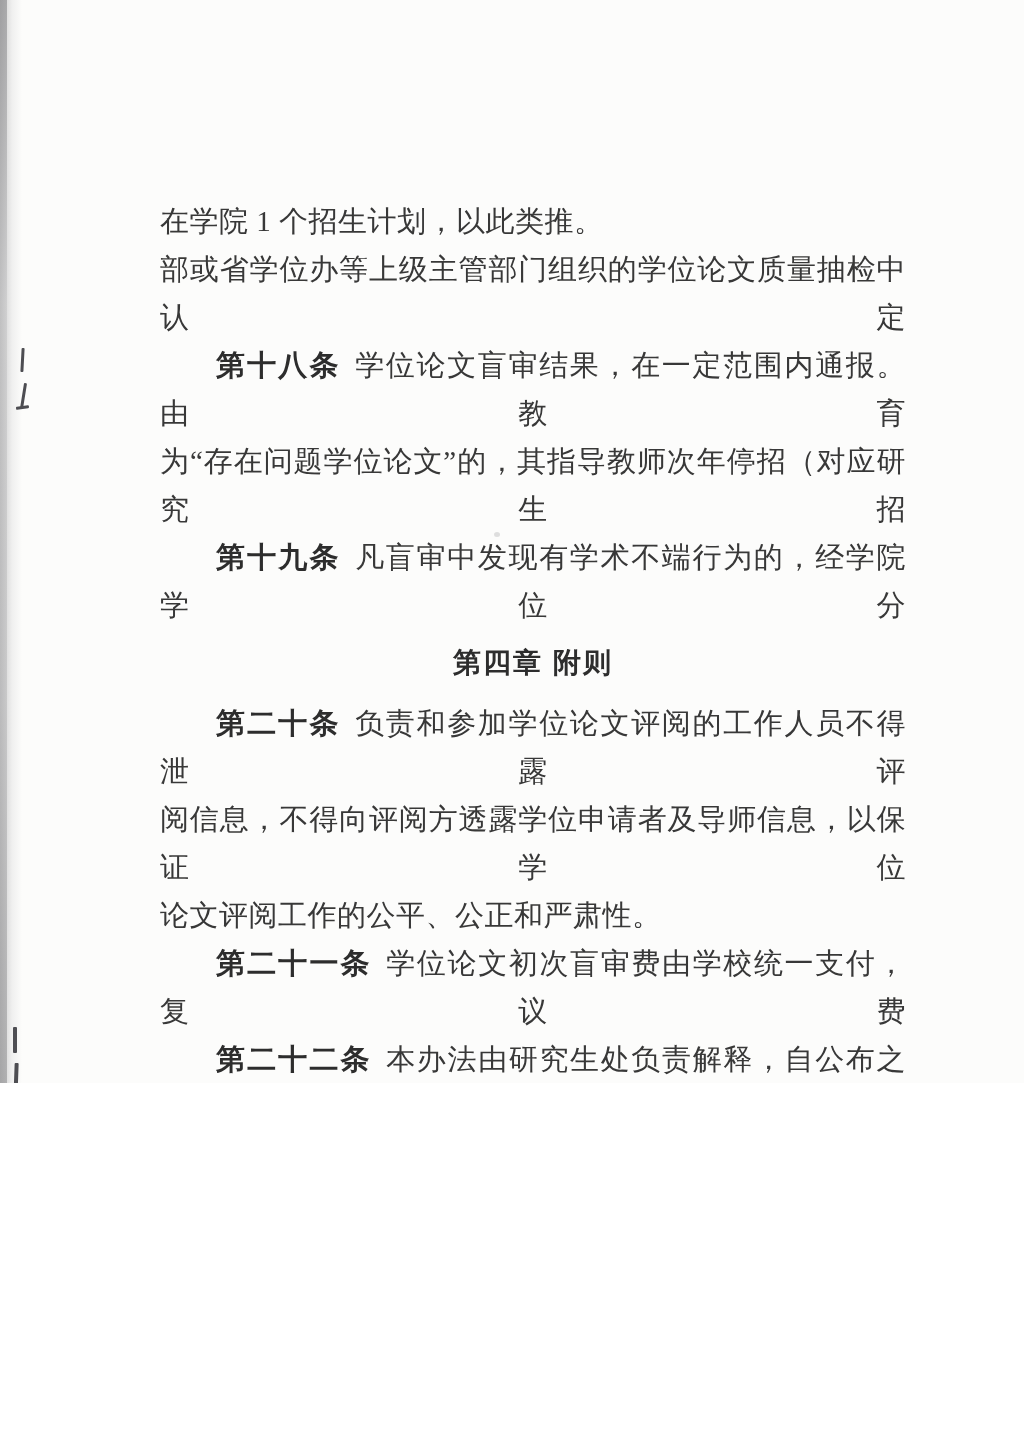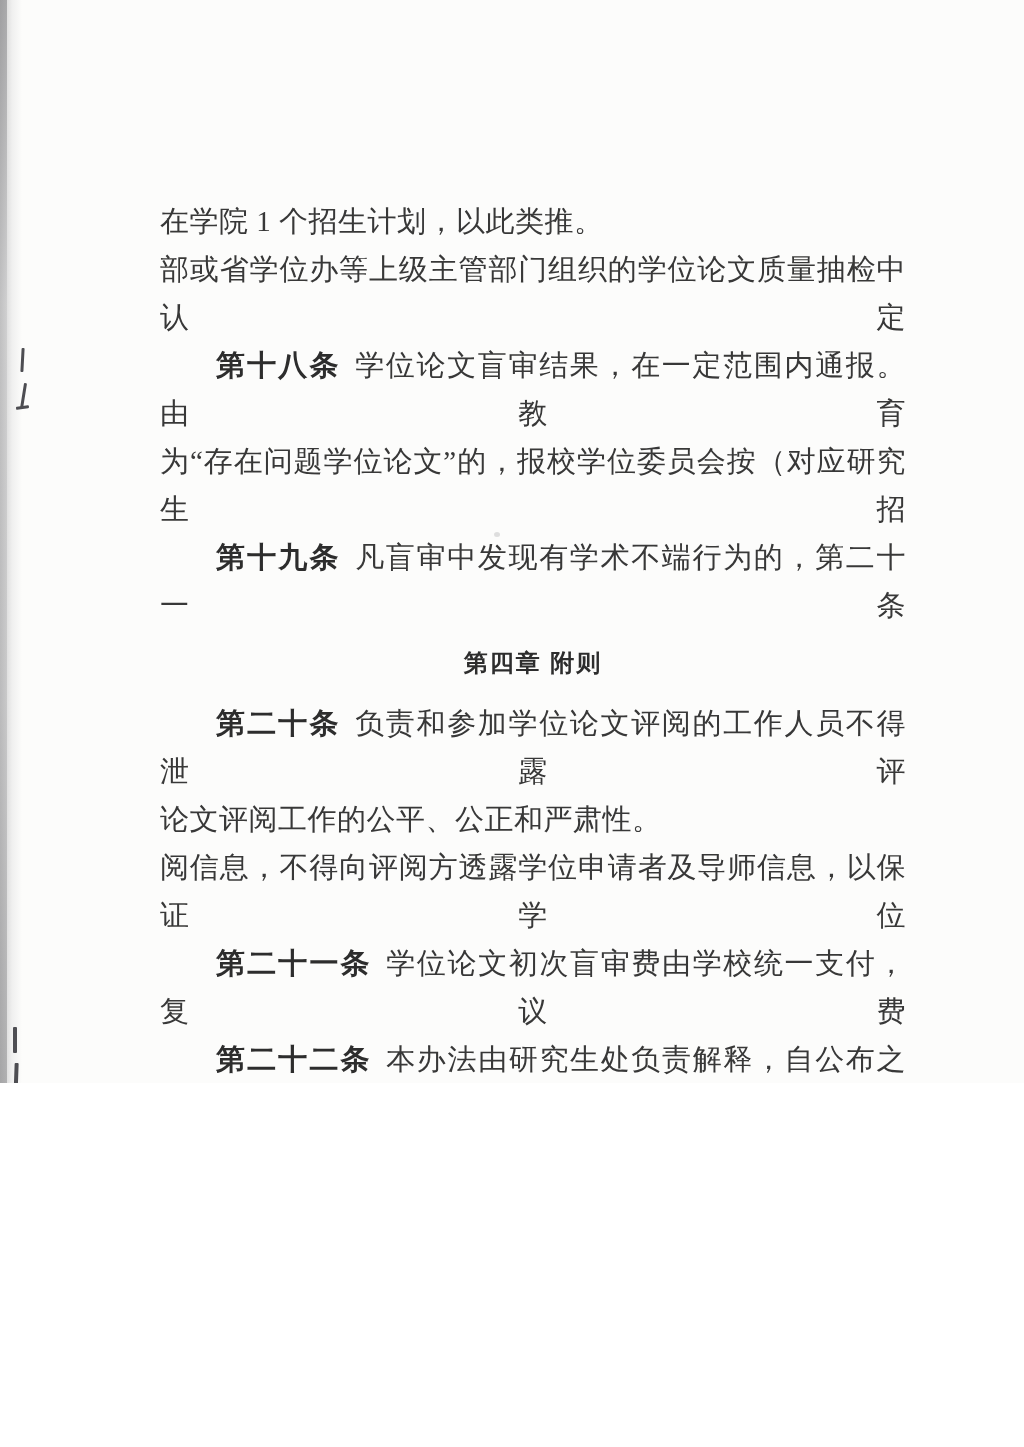--- a/index.html
+++ b/index.html
@@ -79,21 +79,21 @@
     font-weight: 700;
     color: #2d2d2d;
     margin-right: 0.5em;
     letter-spacing: 1px;
   }
   #chapter-heading {
     margin: 10px 0 12px 0;
     text-align: center;
     font-family: "Liberation Sans", "DejaVu Sans", sans-serif;
     font-weight: 700;
-    font-size: 24px;
+    font-size: 28px;
     line-height: 48px;
     color: #2d2d2d;
     letter-spacing: 2px;
   }
   #page-number {
     position: absolute;
     left: 828px;
     top: 1322px;
     font-size: 24px;
     letter-spacing: 4px;
@@ -115,29 +115,29 @@
   <div id="staple-d" class="mark"></div>
   <div id="staple-d-foot" class="mark"></div>
   <div id="speck"></div>
 
   <div id="text-block">
 
     <div class="line"><span>在学院 1 个招生计划，以此类推。</span></div>
 
     <div class="line fill"><span>部或省学位办等上级主管部门组织的学位论文质量抽检中认定</span></div>
     <div class="line fill indent"><b class="term">第十八条</b><span>学位论文盲审结果，在一定范围内通报。由教育</span></div>
-    <div class="line fill"><span>为“存在问题学位论文”的，报校学位委员会按（对应研究生招</span></div>
+    <div class="line fill"><span>为“存在问题学位论文”的，其指导教师次年停招（对应研究生招</span></div>
 
-    <div class="line fill indent"><b class="term">第十九条</b><span>凡盲审中发现有学术不端行为的，第二十一条</span></div>
+    <div class="line fill indent"><b class="term">第十九条</b><span>凡盲审中发现有学术不端行为的，经学院学位分</span></div>
 
     <div id="chapter-heading">第四章 附则</div>
 
     <div class="line fill indent"><b class="term">第二十条</b><span>负责和参加学位论文评阅的工作人员不得泄露评</span></div>
+    <div class="line fill"><span>阅信息，不得向评阅方透露学位申请者及导师信息，以保证学位</span></div>
     <div class="line"><span>论文评阅工作的公平、公正和严肃性。</span></div>
-    <div class="line fill"><span>阅信息，不得向评阅方透露学位申请者及导师信息，以保证学位</span></div>
 
     <div class="line fill indent"><b class="term">第二十一条</b><span>学位论文初次盲审费由学校统一支付，复议费</span></div>
 
     <div class="line fill indent"><b class="term">第二十二条</b><span>本办法由研究生处负责解释，自公布之日起实</span></div>
     <div class="line"><span>行。</span></div>
 
   </div>
 
   <div id="page-number">- 5 -</div>
 

